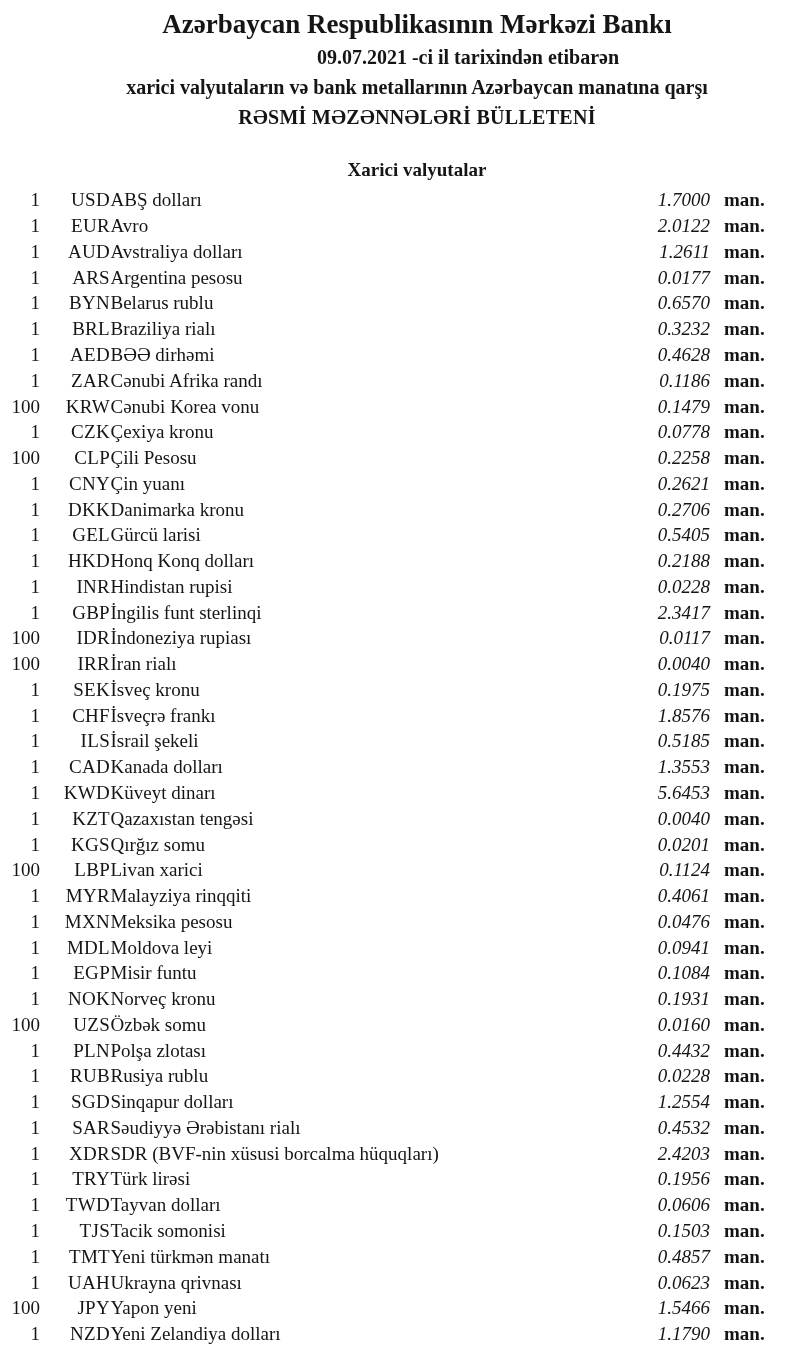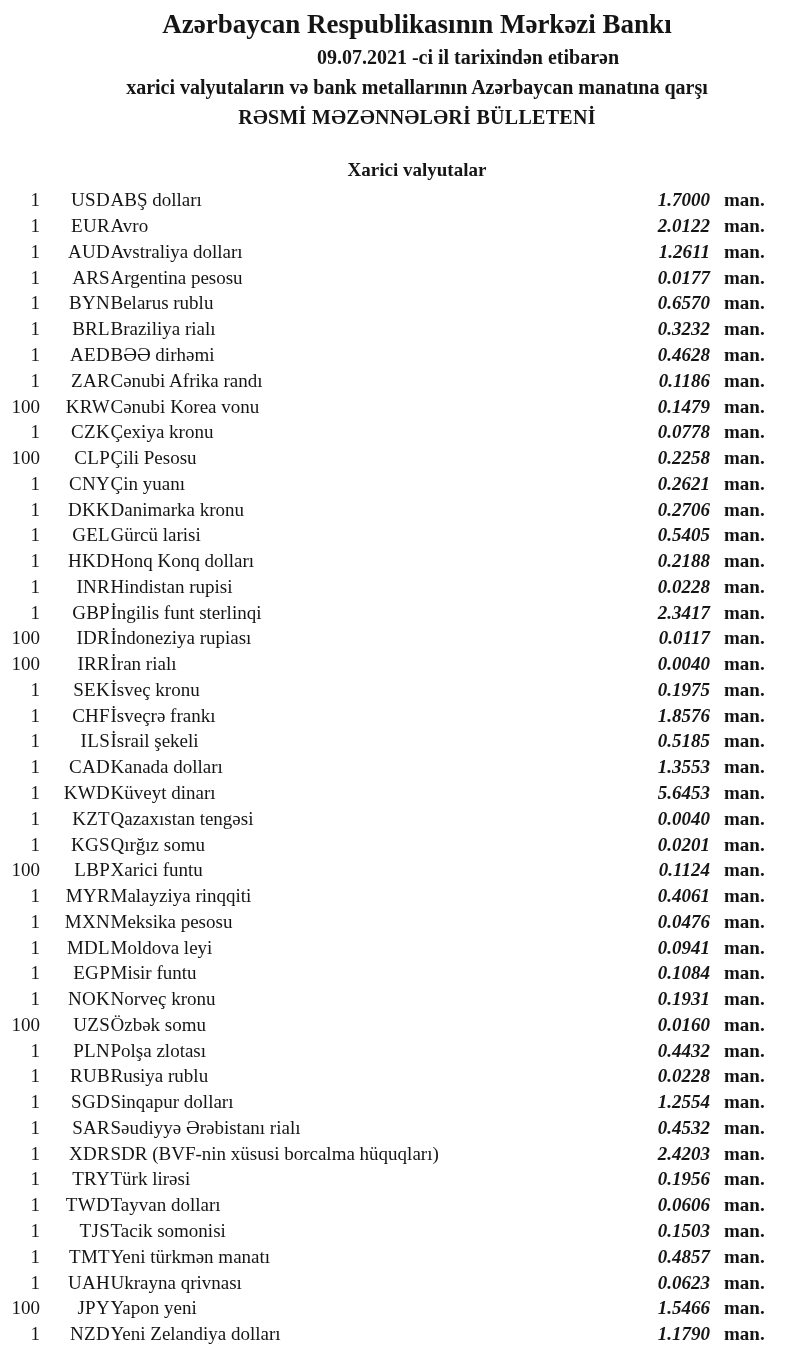--- a/index.html
+++ b/index.html
@@ -59,21 +59,21 @@
     display: grid;
     grid-template-columns: 40px 70px 1fr 178px 90px;
     height: 25.77px;
     align-items: center;
     font-size: 19px;
     line-height: 1;
   }
   .qty  { text-align: right; }
   .code { text-align: right; letter-spacing: 0.3px; }
   .name { text-align: left; padding-left: 0.5px; white-space: nowrap; }
-  .rate { text-align: right; font-weight: bold; font-style: italic; }
+  .rate { text-align: right; font-weight: normal; font-style: italic; }
   .unit { text-align: left; padding-left: 14px; font-weight: bold; }
 </style>
 </head>
 <body>
 
 <div class="hline bank-title">Azərbaycan Respublikasının Mərkəzi Bankı</div>
 
 <div class="hline date-line">09.07.2021 -ci il tarixindən etibarən</div>
 
 <div class="hline subject-line">xarici valyutaların və bank metallarının Azərbaycan manatına qarşı</div>
@@ -287,21 +287,21 @@
     <span class="qty">1</span>
     <span class="code">KGS</span>
     <span class="name">Qırğız somu</span>
     <span class="rate">0.0201</span>
     <span class="unit">man.</span>
   </div>
 
   <div class="row">
     <span class="qty">100</span>
     <span class="code">LBP</span>
-    <span class="name">Xarici funtu</span>
+    <span class="name">Livan xarici</span>
     <span class="rate">0.1124</span>
     <span class="unit">man.</span>
   </div>
 
   <div class="row">
     <span class="qty">1</span>
     <span class="code">MYR</span>
     <span class="name">Malayziya rinqqiti</span>
     <span class="rate">0.4061</span>
     <span class="unit">man.</span>

